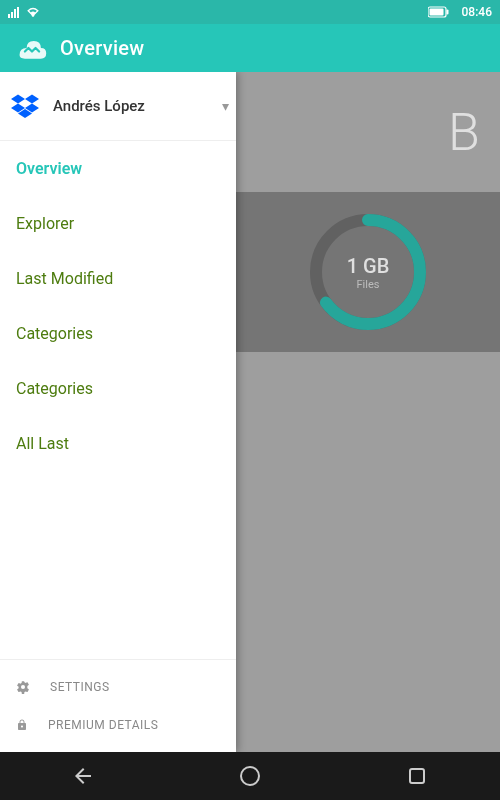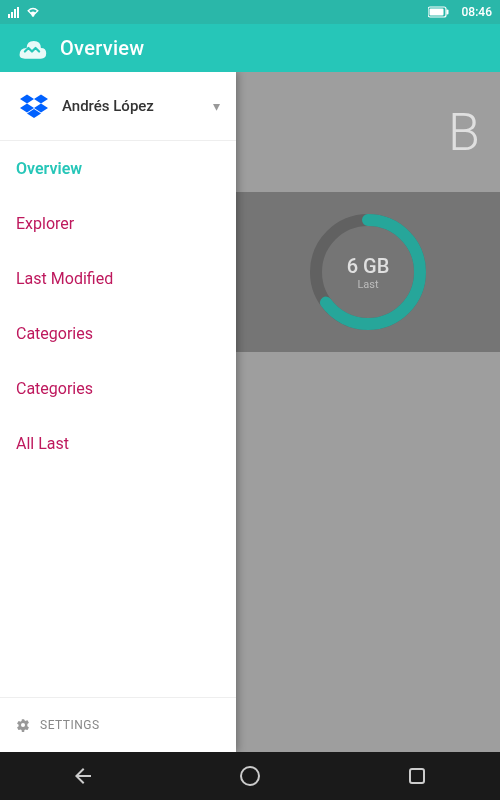--- a/index.html
+++ b/index.html
@@ -81,21 +81,21 @@
       display: flex;
       flex-direction: column;
       z-index: 50;
       box-shadow: 2px 0 8px rgba(0,0,0,0.3);
     }
 
     
     .account-header {
       display: flex;
       align-items: center;
-      padding: 16px 16px;
+      padding: 16px 7px;
       border-bottom: 1px solid #eee;
       background: #fff;
     }
 
     .dropbox-icon {
       width: 36px;
       height: 36px;
       margin-right: 10px;
       flex-shrink: 0;
     }
@@ -115,21 +115,21 @@
     
     .nav-list {
       flex: 1;
       display: flex;
       flex-direction: column;
     }
 
     .nav-item {
       padding: 18px 16px;
       font-size: 16px;
-      color: #be185d;
+      color: #4d7c0f;
       cursor: pointer;
       display: flex;
       align-items: center;
       transition: background 0.15s;
     }
 
     .nav-item.active {
       color: #26c6b8;
       font-weight: 600;
     }
@@ -141,21 +141,21 @@
     }
 
     .nav-bottom-item {
       display: flex;
       align-items: center;
       padding: 12px 16px;
       font-size: 12px;
       color: #888;
       letter-spacing: 0.5px;
       cursor: pointer;
-      gap: 10px;
+      gap: 20px;
     }
 
     
     .content-area {
       flex: 1;
       background: #757575;
       position: relative;
       overflow: hidden;
     }
 
@@ -306,39 +306,45 @@
       <div class="nav-item">All Last</div>
     </div>
 
     <div class="nav-bottom">
       <div class="nav-bottom-item">
         <svg width="14" height="14" viewBox="0 0 24 24">
           <path d="M12 15.5A3.5 3.5 0 018.5 12 3.5 3.5 0 0112 8.5a3.5 3.5 0 013.5 3.5 3.5 3.5 0 01-3.5 3.5m7.43-2.92c.04-.34.07-.68.07-1.08s-.03-.74-.07-1.08l2.34-1.82c.21-.17.27-.46.13-.7l-2.22-3.84c-.14-.24-.43-.32-.67-.24l-2.76 1.11c-.57-.44-1.18-.81-1.86-1.09L14.07 2.42C14.01 2.18 13.79 2 13.54 2H10.46c-.25 0-.47.18-.51.42L9.57 5.14C8.89 5.42 8.28 5.79 7.71 6.23L4.95 5.12c-.24-.09-.53 0-.67.24L2.06 9.2c-.14.23-.09.53.13.7l2.34 1.82C4.49 12.26 4.46 12.6 4.46 13s.03.74.07 1.08l-2.34 1.82c-.21.17-.27.46-.13.7l2.22 3.84c.14.24.43.32.67.24l2.76-1.11c.57.44 1.18.81 1.86 1.09l.38 2.72c.04.24.26.42.51.42h3.08c.25 0 .47-.18.51-.42l.38-2.72c.68-.28 1.29-.65 1.86-1.09l2.76 1.11c.24.09.53 0 .67-.24l2.22-3.84c.14-.23.09-.53-.13-.7l-2.34-1.82z" fill="#999"></path>
         </svg>
         <span>SETTINGS</span>
       </div>
+      <div class="nav-bottom-item">
+        <svg width="12" height="14" viewBox="0 0 24 24">
+          <path d="M18 8h-1V6c0-2.76-2.24-5-5-5S7 3.24 7 6v2H6c-1.1 0-2 .9-2 2v10c0 1.1.9 2 2 2h12c1.1 0 2-.9 2-2V10c0-1.1-.9-2-2-2zm-6 9c-1.1 0-2-.9-2-2s.9-2 2-2 2 .9 2 2-.9 2-2 2zm3.1-9H8.9V6c0-1.71 1.39-3.1 3.1-3.1s3.1 1.39 3.1 3.1v2z" fill="#999"></path>
+        </svg>
+        <span>PREMIUM DETAILS</span>
+      </div>
     </div>
   </div>
 
   <div class="content-area">
     <div class="content-top">
       <span class="content-top-text">B</span>
     </div>
 
     <div class="content-middle">
       <div class="donut-container">
         <svg class="donut-svg" viewBox="0 0 130 130">
 
           <circle cx="65" cy="65" r="52" fill="none" stroke="#616161" stroke-width="12"></circle>
 
           <circle cx="65" cy="65" r="52" fill="none" stroke="#26a69a" stroke-width="12" stroke-dasharray="212 327" stroke-linecap="round"></circle>
         </svg>
         <div class="donut-center">
-          <div class="donut-value">6 GB</div>
-          <div class="donut-label">Last</div>
+          <div class="donut-value">1 GB</div>
+          <div class="donut-label">Files</div>
         </div>
       </div>
     </div>
 
     <div class="content-bottom"></div>
   </div>
 
 </div>
 
 <div class="bottom-nav">

